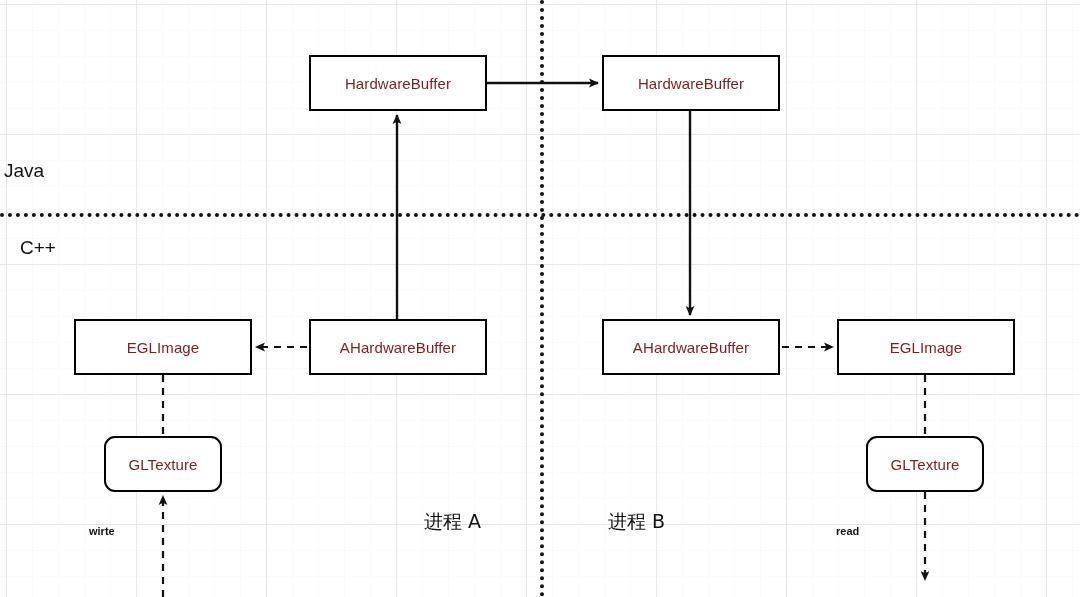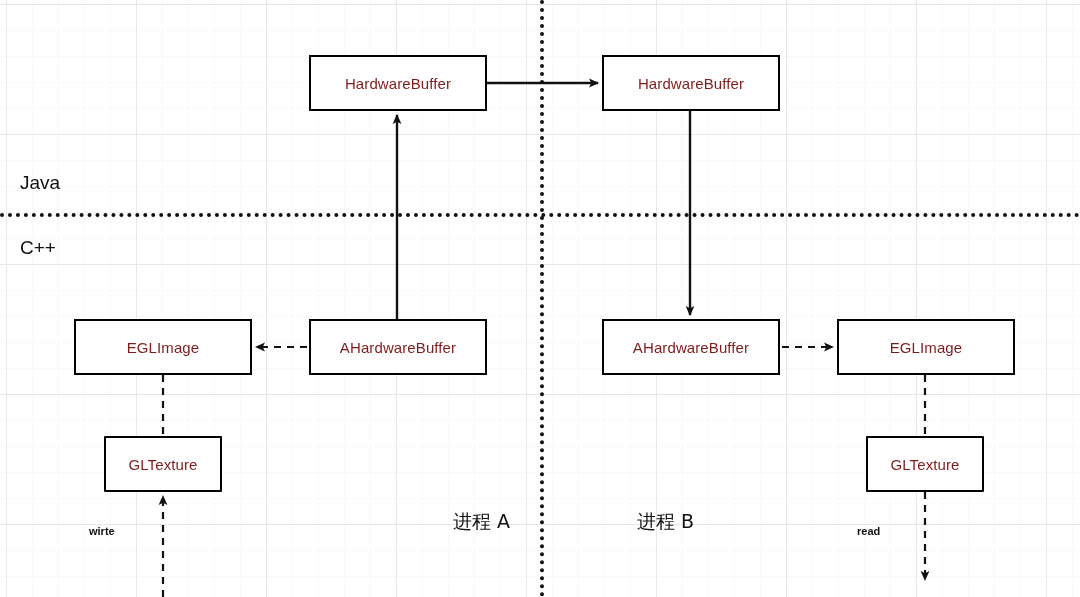--- a/index.html
+++ b/index.html
@@ -30,35 +30,34 @@
     background: #ffffff;
     border: 2px solid #000000;
     display: flex;
     align-items: center;
     justify-content: center;
     font-size: 15px;
     color: #7f1d1d;
     letter-spacing: .1px;
     z-index: 5;
   }
-  .node.rounded { border-radius: 1px; }
+  .node.rounded { border-radius: 11px; }
 
   
   .label {
     position: absolute;
     font-size: 19px;
     color: #111111;
     white-space: nowrap;
     z-index: 6;
   }
   .label.small { font-size: 11px; font-weight: 600; }
   .label.cjk {
     font-size: 19px;
     font-family: "DejaVu Sans", "Liberation Sans", sans-serif;
-    margin-left: 29px;
   }
 
   
   .sep-h {
     position: absolute;
     height: 0;
     border-top: 4px dotted #111111;
     z-index: 4;
   }
   .sep-v {
@@ -104,28 +103,28 @@
     <line x1="925" y1="375" x2="925" y2="436" stroke="#111111" stroke-width="2.2" stroke-dasharray="7 6"></line>
 
     <line x1="163" y1="597" x2="163" y2="496" stroke="#111111" stroke-width="2.2" stroke-dasharray="7 6" marker-end="url(#ah)"></line>
 
     <line x1="925" y1="492" x2="925" y2="580" stroke="#111111" stroke-width="2.2" stroke-dasharray="7 6" marker-end="url(#ah)"></line>
   </svg>
 
   <div class="sep-h" style="left:0; top:213px; width:1080px;"></div>
   <div class="sep-v" style="left:540px; top:0; height:597px;"></div>
 
-  <div class="label" style="left:20px; top:160px;margin-top:12px;">Java</div>
+  <div class="label" style="left:4px; top:160px;">Java</div>
   <div class="label" style="left:20px; top:237px;">C++</div>
 
   <div class="label cjk" style="left:424px; top:509px;">进程 A</div>
   <div class="label cjk" style="left:608px; top:509px;">进程 B</div>
 
   <div class="label small" style="left:89px; top:525px;">wirte</div>
-  <div class="label small" style="left:857px; top:525px;text-align:center;">read</div>
+  <div class="label small" style="left:836px; top:525px;text-align:center;">read</div>
 
   <div class="node" style="left:309px; top:55px; width:178px; height:56px;">HardwareBuffer</div>
 
   <div class="node" style="left:602px; top:55px; width:178px; height:56px;">HardwareBuffer</div>
 
   <div class="node" style="left:74px; top:319px; width:178px; height:56px;">EGLImage</div>
 
   <div class="node" style="left:309px; top:319px; width:178px; height:56px;">AHardwareBuffer</div>
 
   <div class="node" style="left:602px; top:319px; width:178px; height:56px;">AHardwareBuffer</div>

